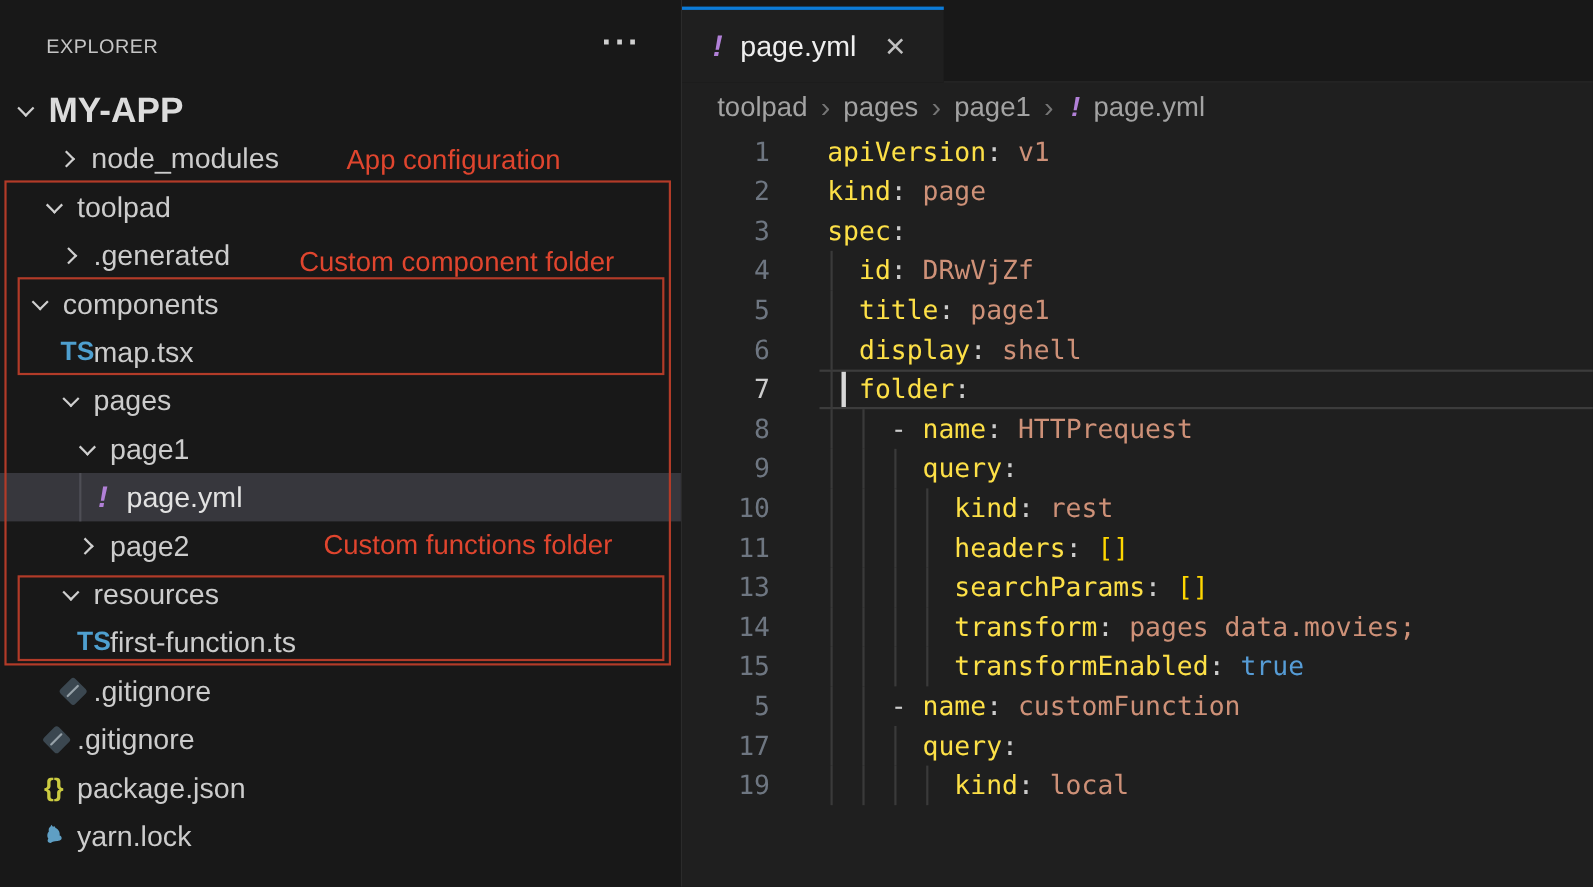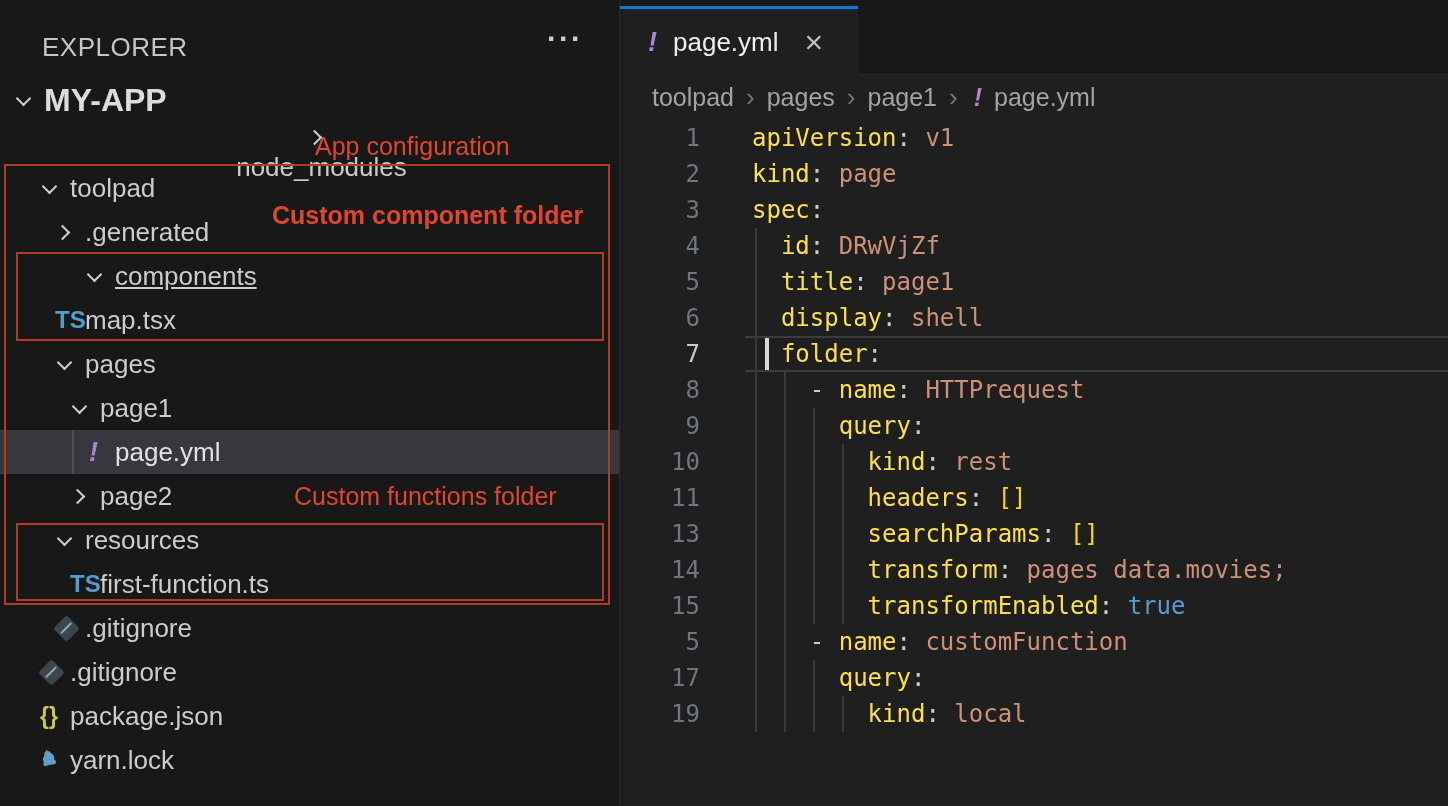--- a/index.html
+++ b/index.html
@@ -3,21 +3,21 @@
 <meta charset="utf-8">
 <style>
   * { margin:0; padding:0; box-sizing:border-box; }
   html,body { width:1448px; height:806px; overflow:hidden; background:#1f1f1f;
               font-family:"Liberation Sans", sans-serif; }
 
   
   .sidebar { position:absolute; left:0; top:0; width:620px; height:806px;
              background:#181818; border-right:1px solid #2b2b2b; }
   .explorer-header { position:absolute; left:0; top:0; width:100%; height:70px; }
-  .explorer-title { position:absolute; left:42px; top:32px; font-size:26px;
+  .explorer-title { position:absolute; left:42px; top:32px; font-size:18px;
                     color:#c5c5c5; letter-spacing:.5px; }
   .more-actions { position:absolute; right:36px; top:24px; font-size:30px; font-weight:bold;
                   color:#cfcfcf; letter-spacing:2px; cursor:pointer; line-height:30px; }
   .tree { position:absolute; top:78px; left:0; right:0; }
   .row { position:relative; height:44px; display:flex; align-items:center;
          color:#cccccc; font-size:26px; white-space:nowrap; }
   .row.selected { background:#37373d; color:#e2e2e2; }
   .row.root-row { font-weight:700; font-size:32px; color:#dcdcdc; }
   .slot { width:30px; flex:0 0 30px; display:flex; align-items:center; justify-content:flex-start; }
   .chev { width:11px; height:11px; border-right:2px solid #cfcfcf; border-bottom:2px solid #cfcfcf;
@@ -34,21 +34,21 @@
   .icon-yarn { width:22px; height:22px; }
   .tree-guide { position:absolute; left:72px; top:0; bottom:0; width:2px; background:#4e4e55; }
 
   
   .red-box { position:absolute; border:2px solid #b23b28; pointer-events:none; }
   .box-outer { left:4px;  top:164px; width:606px; height:441px; }
   .box-components { left:16px; top:252px; width:588px; height:89px; }
   .box-resources  { left:16px; top:523px; width:588px; height:78px; }
   .annotation { position:absolute; color:#e0452e; font-size:25px; white-space:nowrap; }
   .ann-1 { left:315px; top:132px; }
-  .ann-2 { left:272px; top:201px;font-weight:bold; }
+  .ann-2 { left:272px; top:224px; }
   .ann-3 { left:294px; top:482px; }
 
   
   .editor { position:absolute; left:620px; top:0; width:828px; height:806px; background:#1f1f1f; }
   .tabbar { position:absolute; left:0; top:0; width:100%; height:75px; background:#181818; }
   .tabbar::after { content:""; position:absolute; left:238px; right:0; bottom:0; height:1px; background:#2b2b2b; }
   .tab { position:absolute; left:0; top:6px; width:238px; height:69px; background:#1f1f1f;
          border-top:3px solid #0c7bd8; display:flex; align-items:center; padding:0 18px 0 28px;
          cursor:pointer; }
   .tab .icon-yml { padding-left:0; }
@@ -83,39 +83,39 @@
   </div>
 
   <div class="tree" id="tree">
     <div class="row root-row" style="padding-left:14px">
       <span class="slot">
           <span class="chev down"></span>
         </span>
       <span>MY-APP</span>
     </div>
 
-  <div class="row" style="padding-left: 24px; flex-direction: column;">
+  <div class="row" style="padding-left: 53px;">
         <span class="slot">
           <span class="chev right"></span>
         </span>
         <span>node_modules</span>
       </div>
       <div class="row" style="padding-left: 40px;">
         <span class="slot">
           <span class="chev down"></span>
         </span>
         <span>toolpad</span>
       </div>
       <div class="row" style="padding-left: 55px;">
         <span class="slot">
           <span class="chev right"></span>
         </span>
         <span>.generated</span>
       </div>
-      <div class="row" style="padding-left: 85px; text-decoration: underline;">
+      <div class="row" style="padding-left: 27px;">
         <span class="slot">
           <span class="chev down"></span>
         </span>
         <span>components</span>
       </div>
       <div class="row" style="padding-left: 55px;">
         <span class="slot">
           <span class="icon-ts">TS</span>
         </span>
         <span>map.tsx</span>

